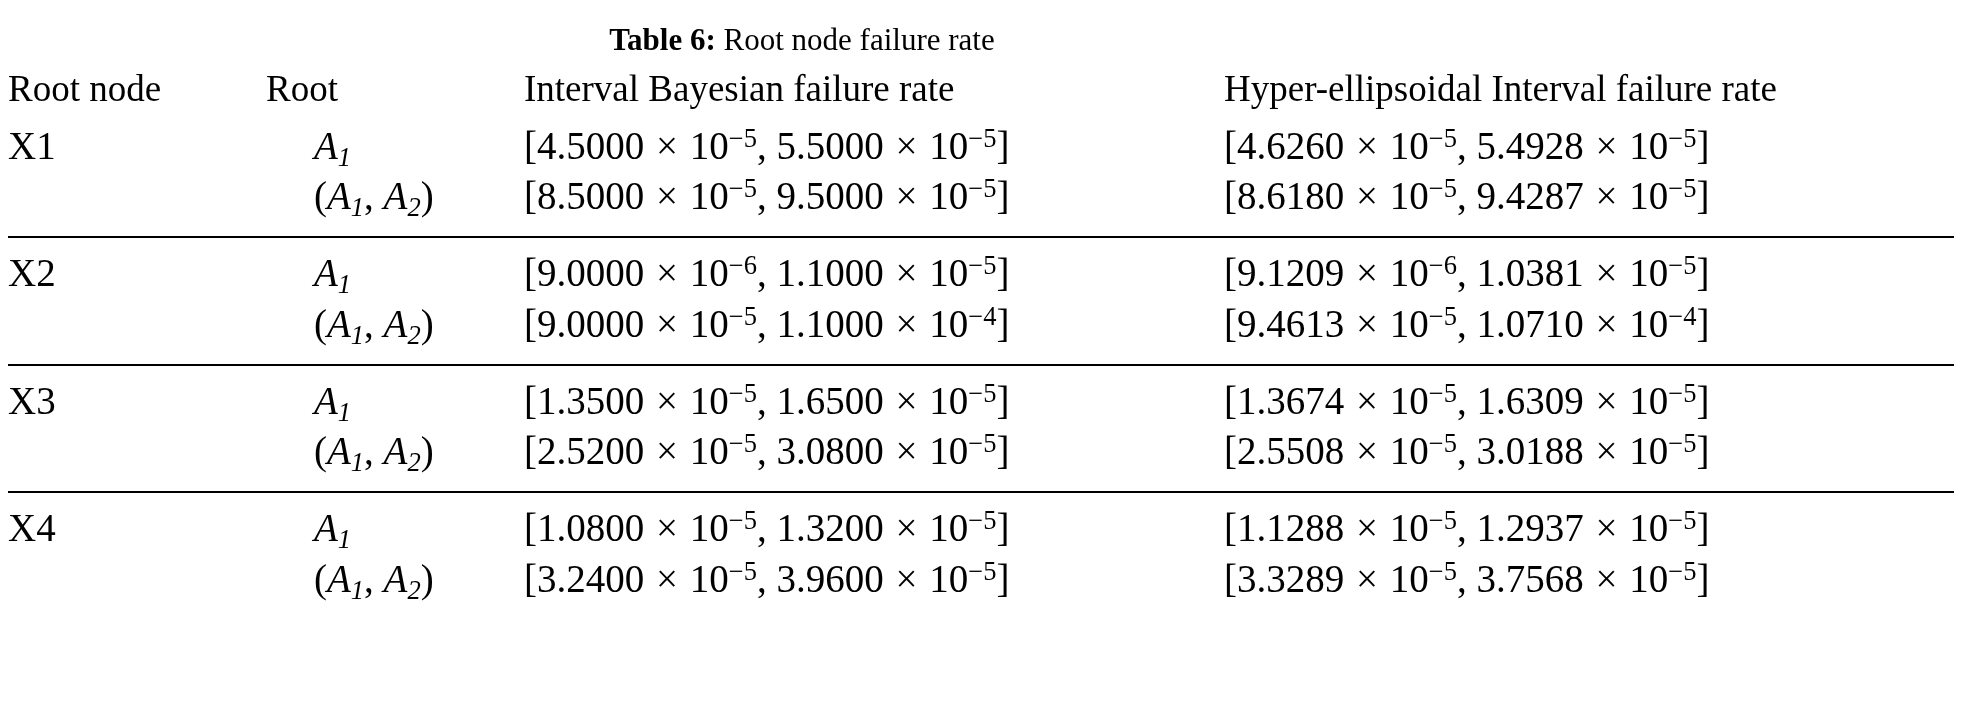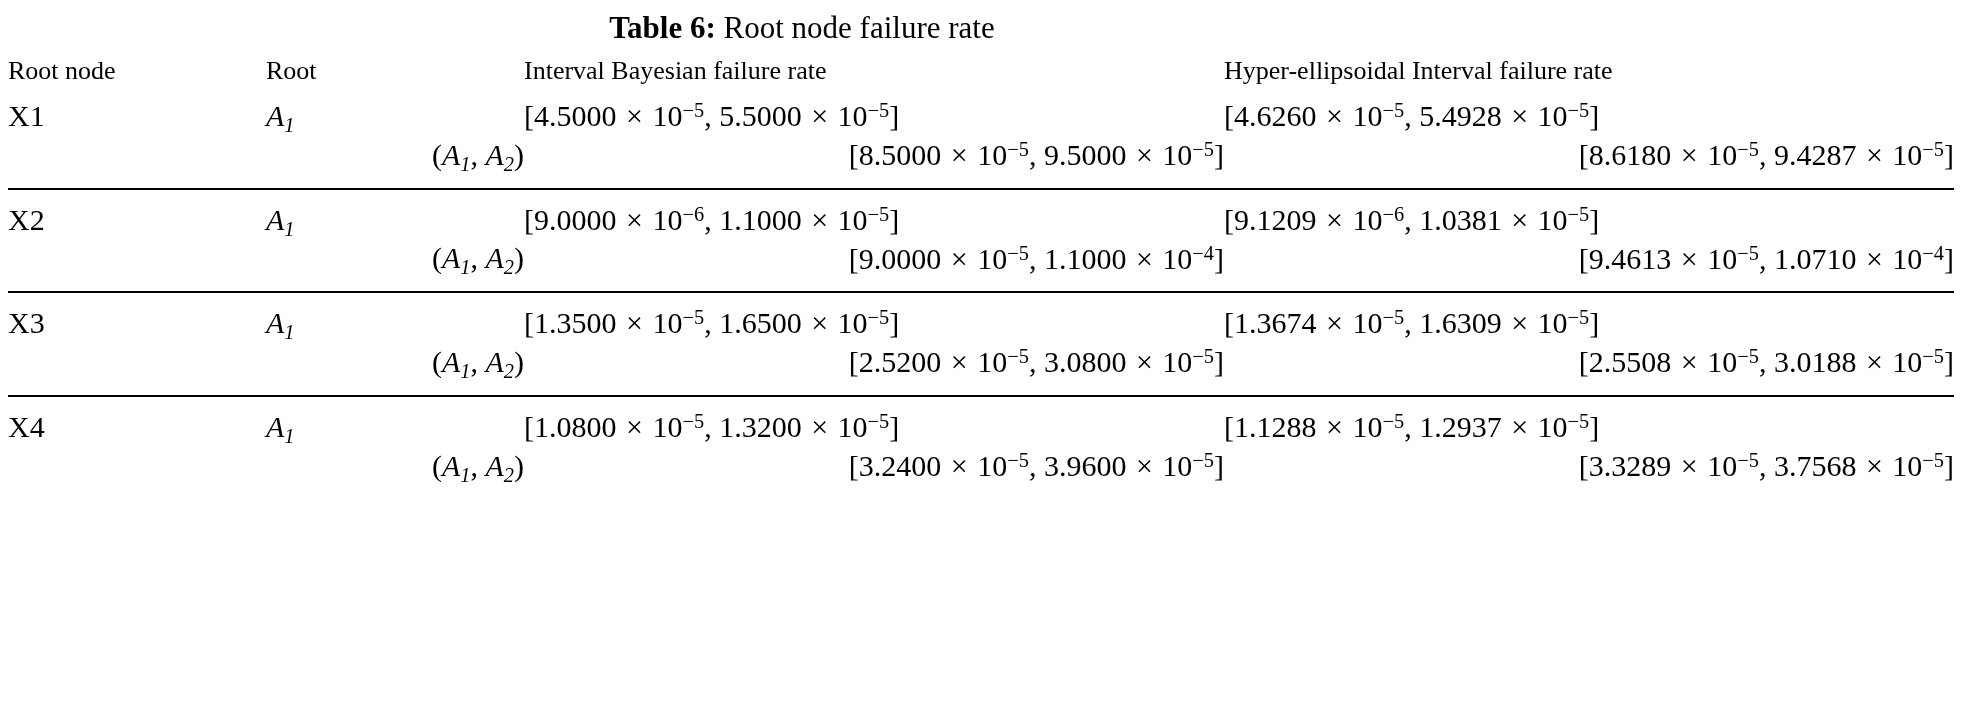--- a/index.html
+++ b/index.html
@@ -12,21 +12,21 @@
     height: 712px;
     font-family: "Liberation Serif", "DejaVu Serif", serif;
     color: #000000;
     overflow: hidden;
   }
   .sheet {
     width: 1604px;
     height: 712px;
     position: relative;
     box-sizing: border-box;
-    padding: 3px 8px;
+    padding: 15px 8px;
   }
   .caption {
     text-align: center;
     font-size: 31px;
     line-height: 1.2;
     padding-top: 6px;
     padding-bottom: 10px;
     white-space: nowrap;
   }
   .caption .cap-label {
@@ -55,49 +55,49 @@
     font-size: 0;
     line-height: 0;
   }
   .hline-thin {
     height: 0;
     border-top: 2px solid #000;
     font-size: 0;
     line-height: 0;
   }
   .hdr td {
-    font-size: 26px;
+    font-size: 37px;
     line-height: 1.15;
     padding: 9px 0 11px 0;
     white-space: nowrap;
   }
   .col-node { width: 258px; }
   .col-state { width: 258px; }
   .col-ib { width: 700px; }
   .col-he { width: 730px; }
 
   .body-row td {
-    font-size: 30px;
+    font-size: 39px;
     line-height: 1.18;
     padding: 5px 0 5px 0;
     white-space: nowrap;
   }
   .body-row.first-of-group td {
     padding-top: 12px;
   }
   .body-row.last-of-group td {
     padding-bottom: 12px;
-    text-align: right;
   }
   .nodecell {
     font-size: 31px;
   }
   .state {
     font-style: italic;
     font-family: "Liberation Serif", "DejaVu Serif", serif;
+    margin-left: 48px;
   }
   sub {
     font-size: 0.68em;
     vertical-align: -0.28em;
     font-style: italic;
   }
   sup {
     font-size: 0.68em;
     vertical-align: 0.45em;
     font-style: normal;

